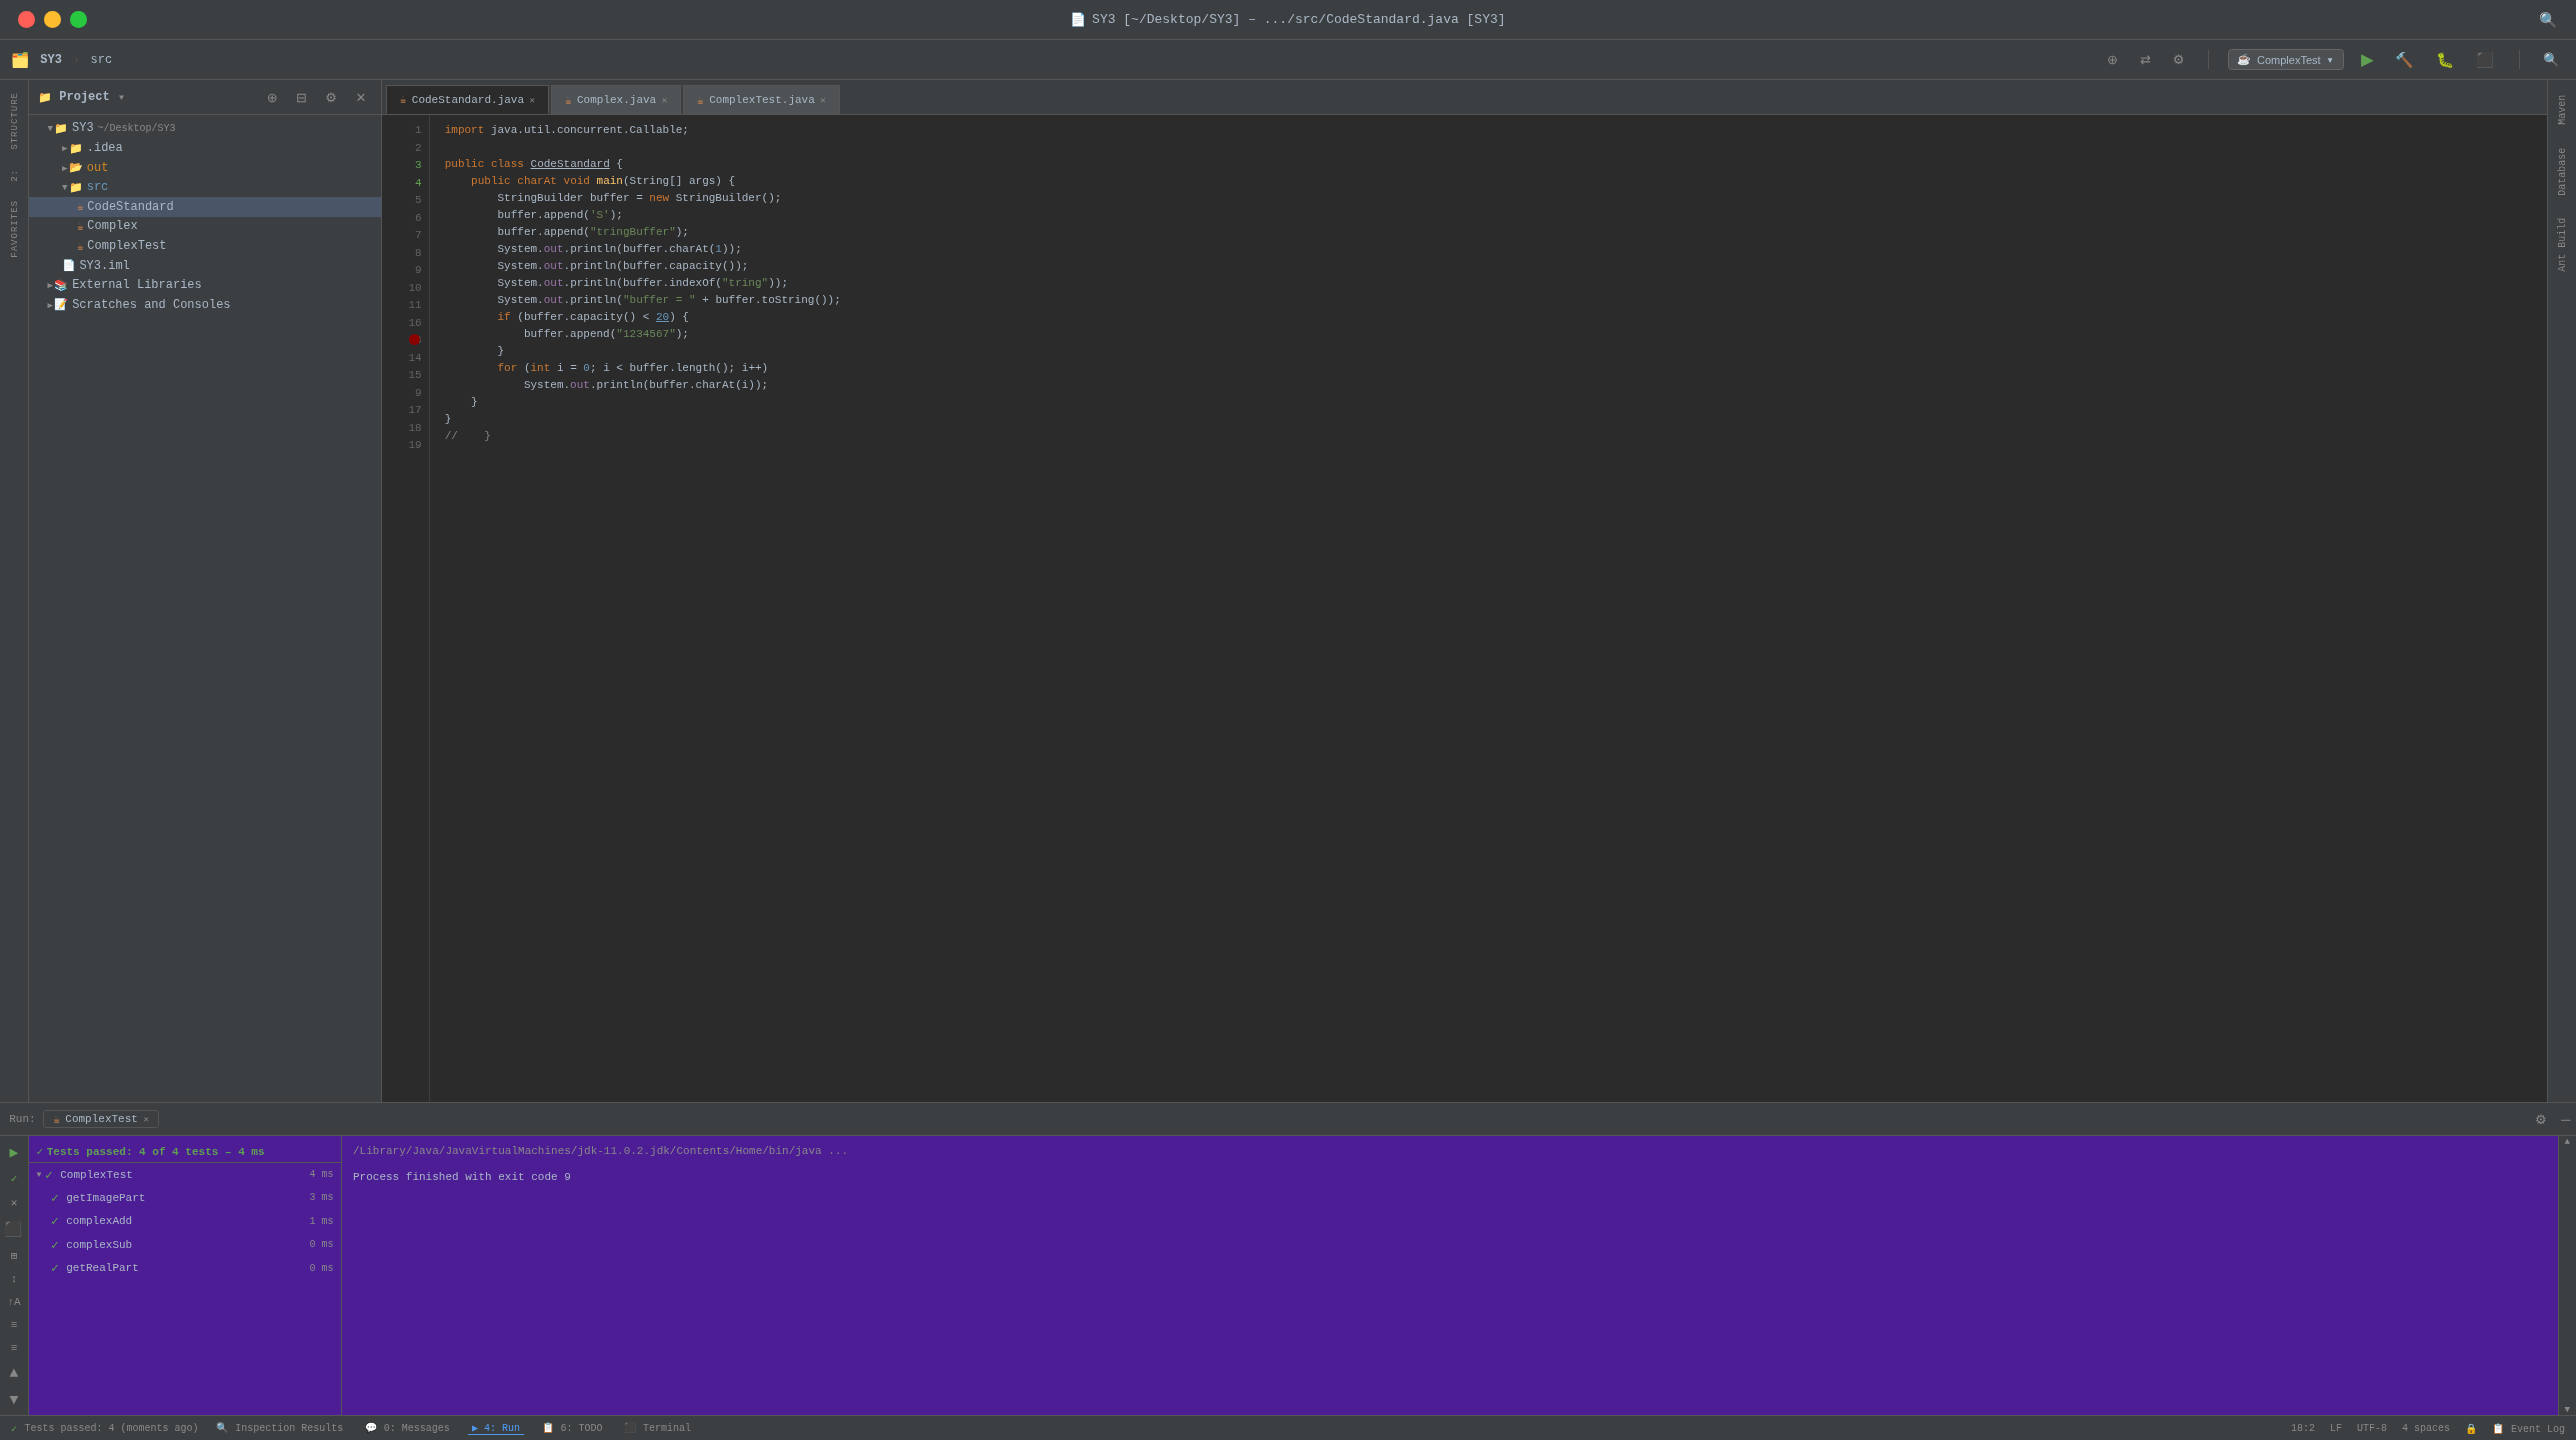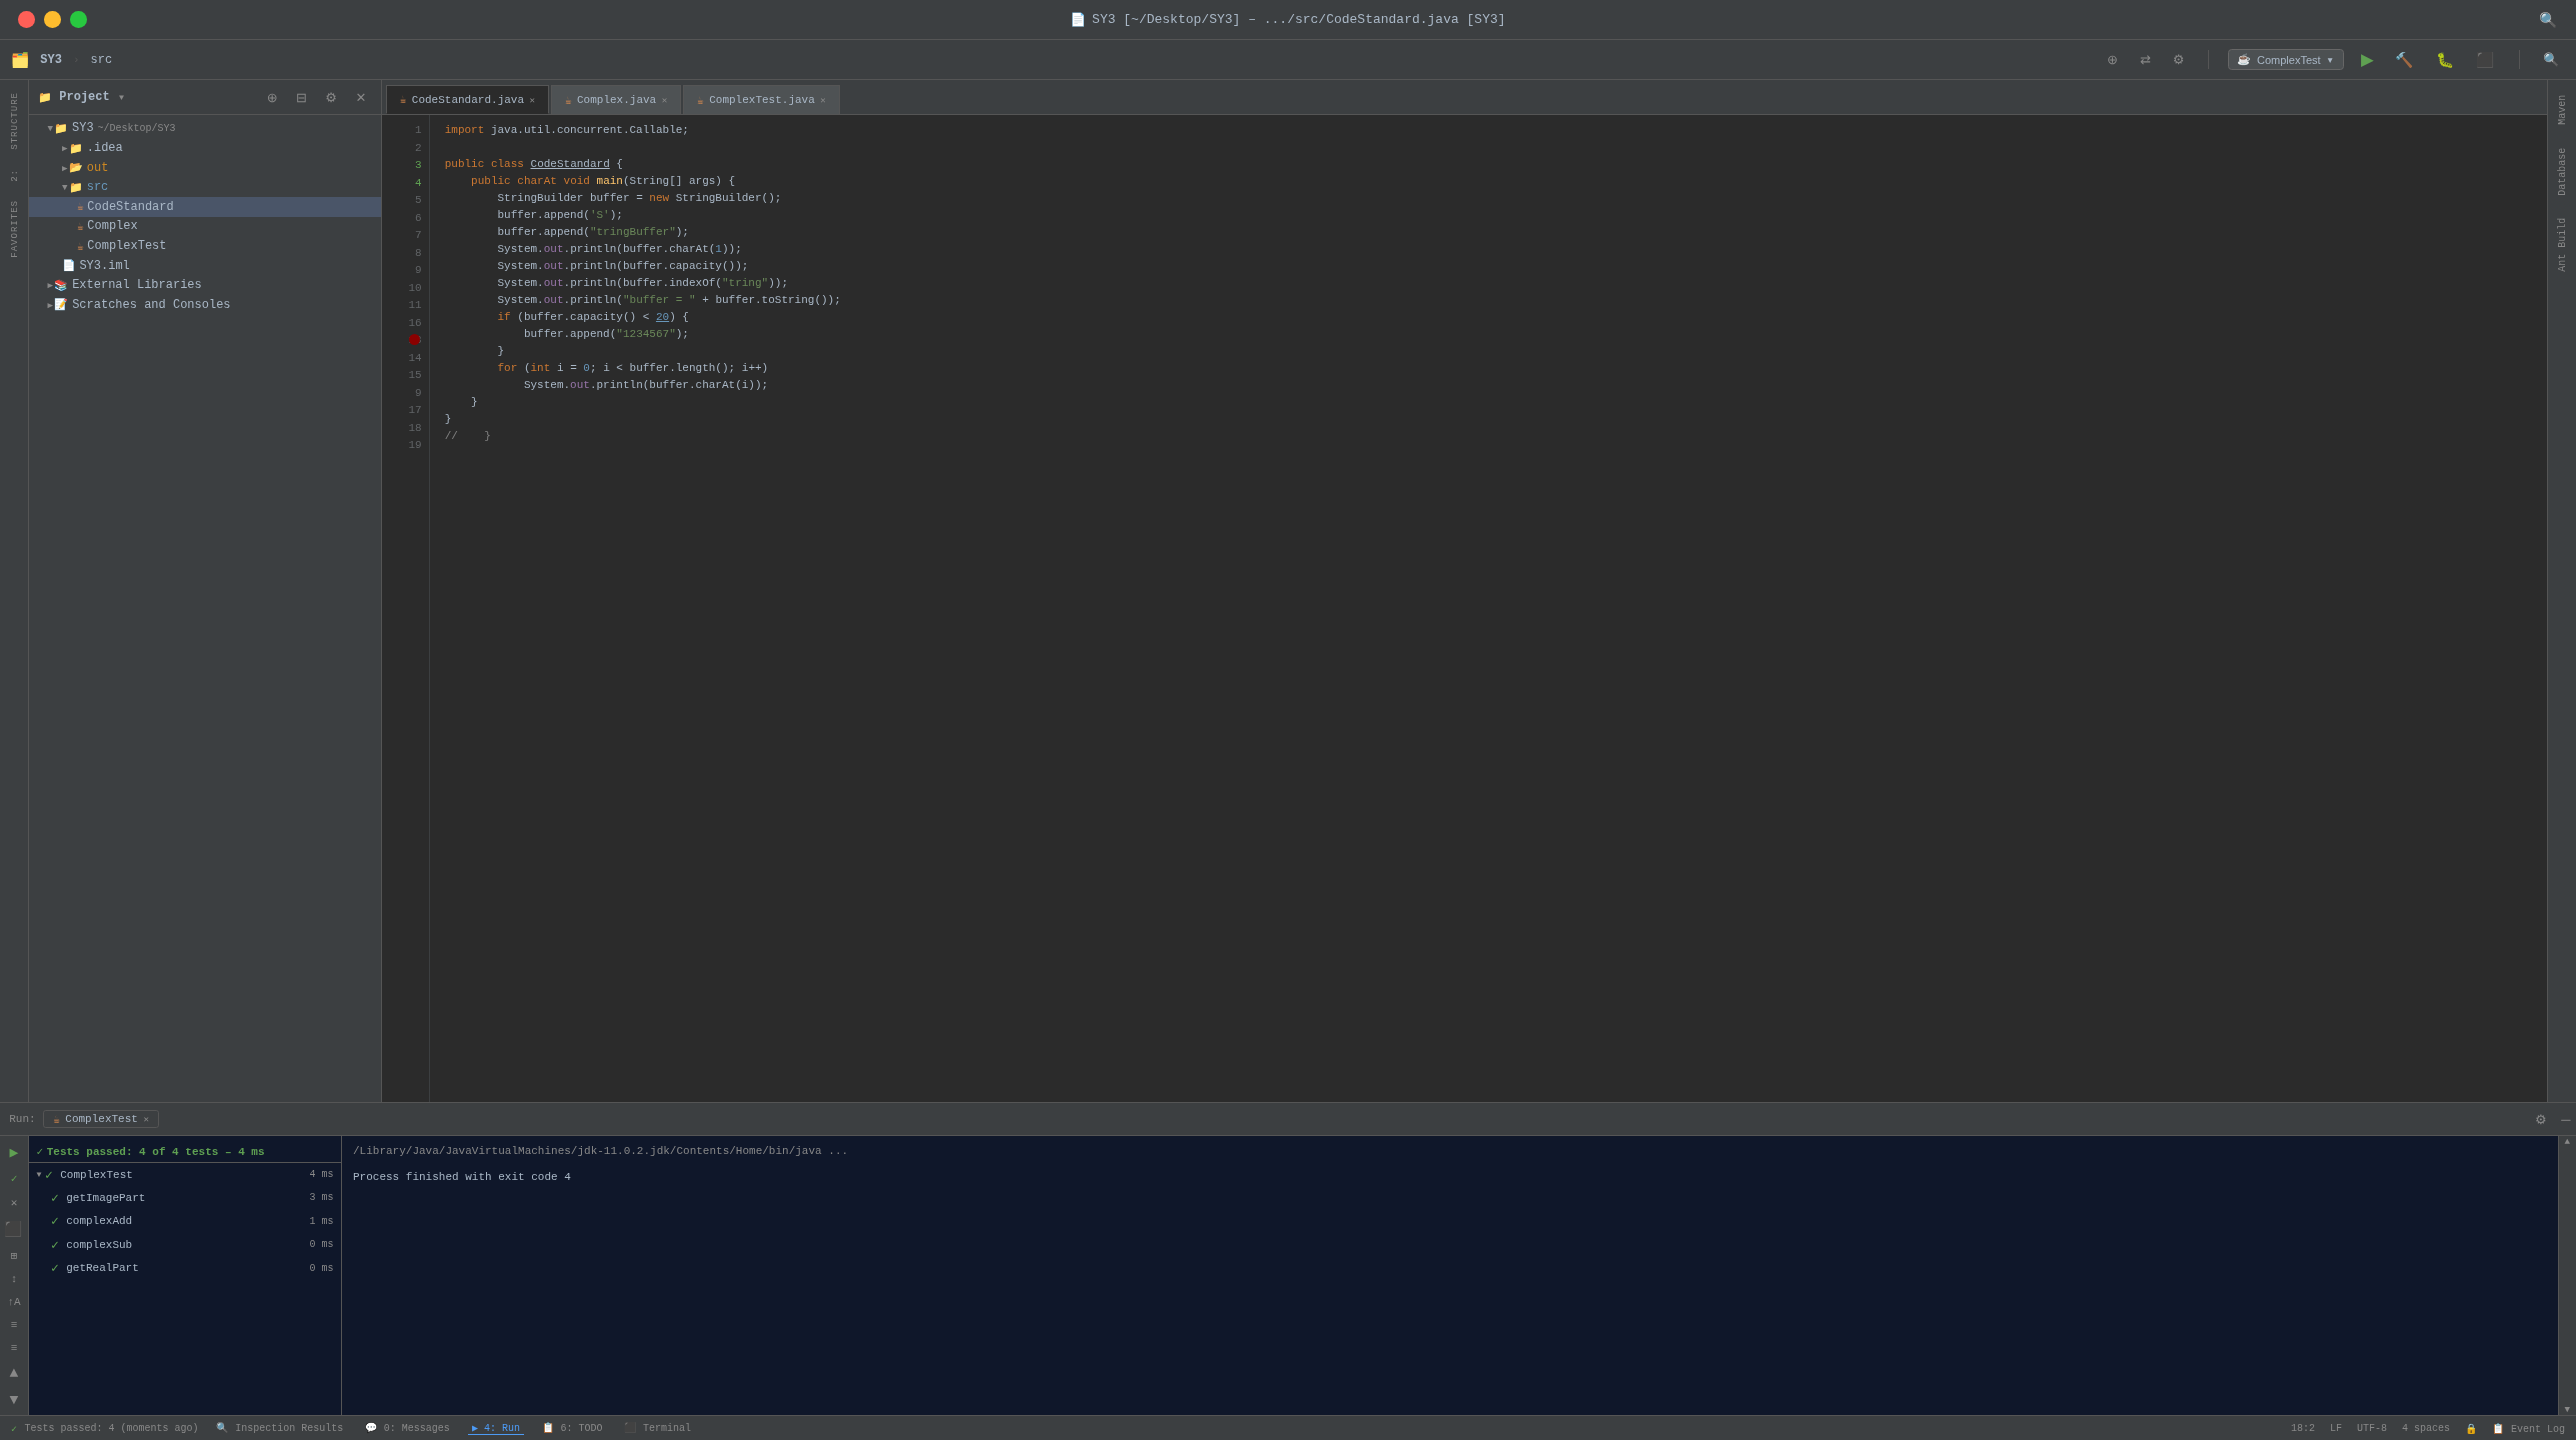--- a/index.html
+++ b/index.html
@@ -217,21 +217,21 @@
       transform: rotate(180deg);
       font-size: 10px;
       color: #888;
       padding: 7.4px 3.7px;
       cursor: pointer;
     }
 
     
     #bottom-panel {
       height: 313px;
-      background: #0f172a;
+      background: #4c1d95;
       border-top: 0.9px solid #555;
       display: flex;
       flex-direction: column;
     }
     #bottom-tab-bar {
       height: 33px;
       background: #3c3f41;
       display: flex;
       align-items: center;
       padding-left: 9.2px;
@@ -604,21 +604,21 @@
         <div class="test-item" style="padding-left:22px;">
           <span class="test-check">✓</span>
           <span class="test-name">getRealPart</span>
           <span class="test-time">0 ms</span>
         </div>
       </div>
 
       <div id="console-output">
         <div class="console-path">/Library/Java/JavaVirtualMachines/jdk-11.0.2.jdk/Contents/Home/bin/java ...</div>
         <div style="height:9.2px;"></div>
-        <div class="console-success">Process finished with exit code 4</div>
+        <div class="console-success">Process finished with exit code 9</div>
       </div>
 
       <div style="width:18.4px;background:#3c3f41;display:flex;flex-direction:column;align-items:center;border-left:0.9px solid #555;">
         <div style="width:11px;height:11px;display:flex;align-items:center;justify-content:center;color:#888;cursor:pointer;font-size:9.2px;">▲</div>
         <div style="flex:1;"></div>
         <div style="width:11px;height:11px;display:flex;align-items:center;justify-content:center;color:#888;cursor:pointer;font-size:9.2px;">▼</div>
       </div>
     </div>
   </div>
 

